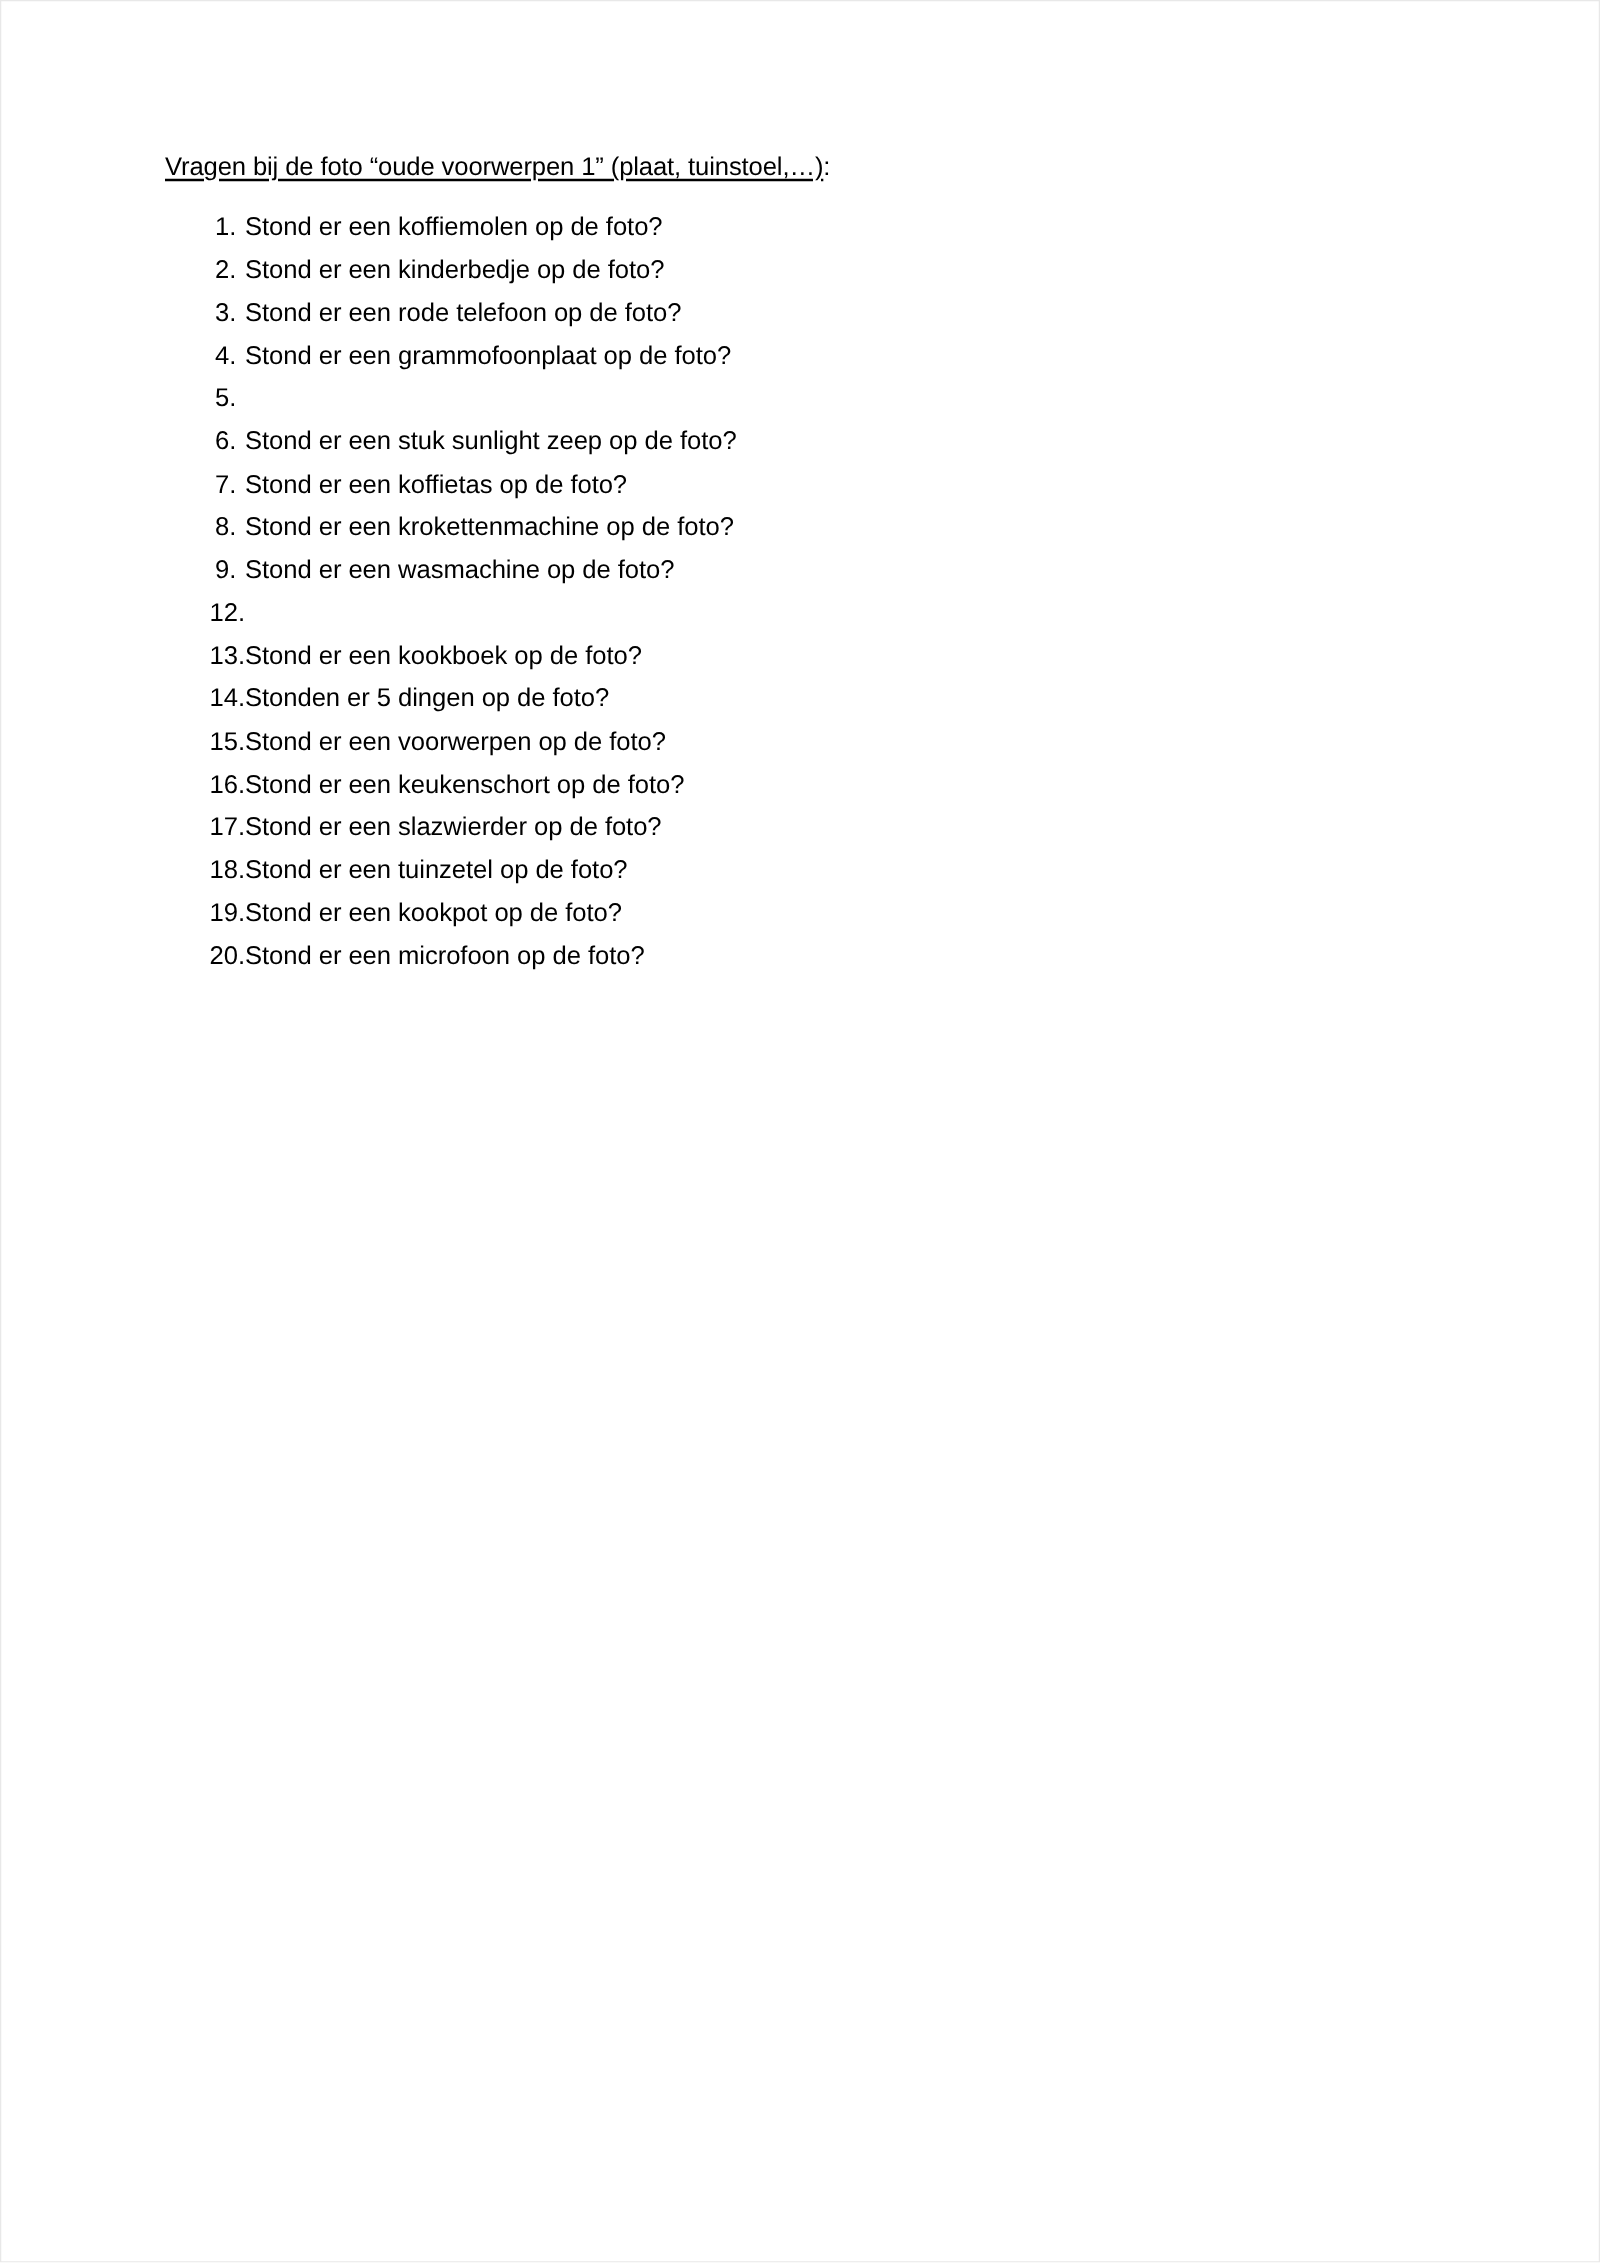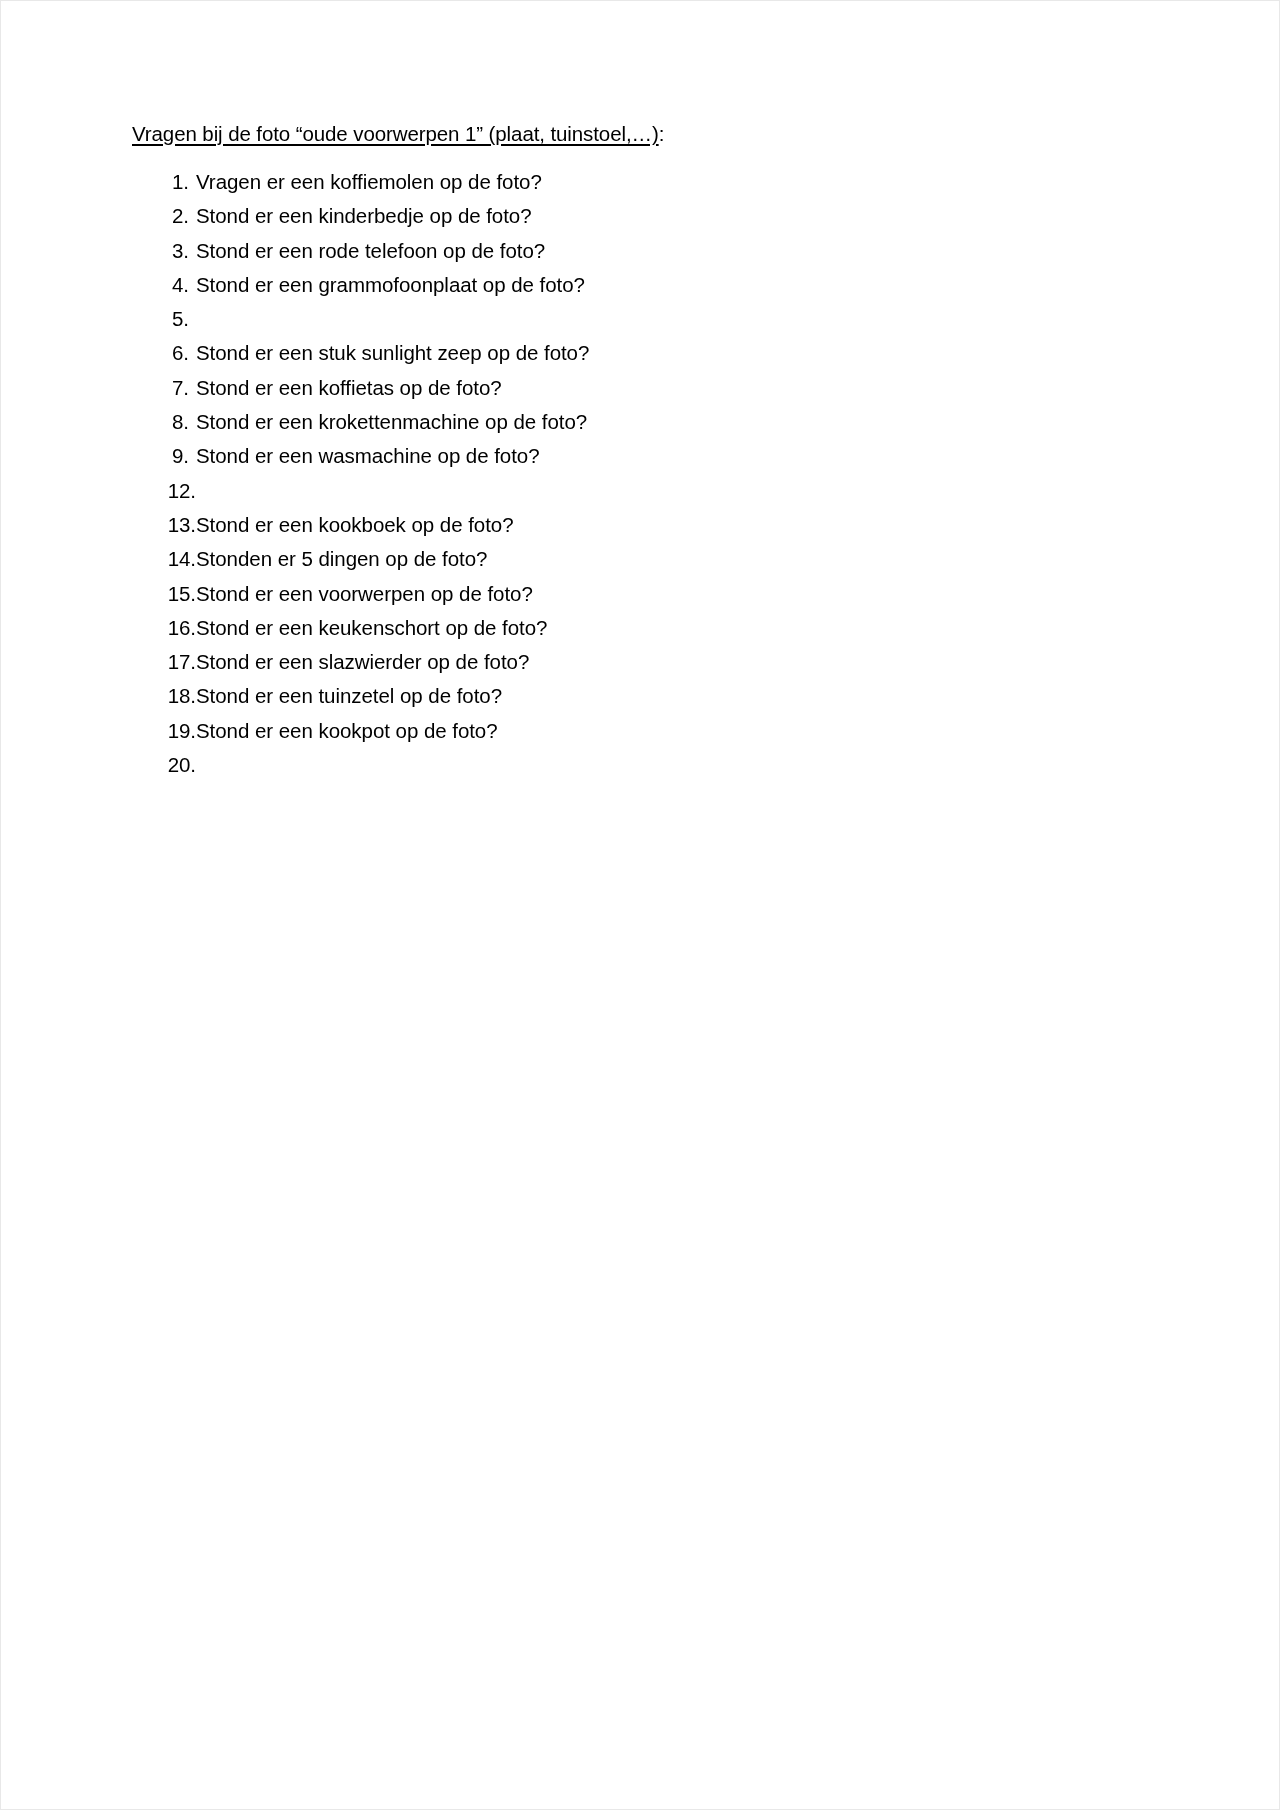--- a/index.html
+++ b/index.html
@@ -81,21 +81,21 @@
 <body>
 
 <div class="page">
   <div class="content">
 
     <h1 class="doc-title"><span class="title-underline">Vragen bij de foto “oude voorwerpen 1” (plaat, tuinstoel,…)</span><span>:</span></h1>
 
     <ol class="q-list">
       <li class="q-item single">
         <span class="q-num">1.</span>
-        <span class="q-text">Vragen er een koffiemolen op de foto?</span>
+        <span class="q-text">Stond er een koffiemolen op de foto?</span>
       </li>
       <li class="q-item single">
         <span class="q-num">2.</span>
         <span class="q-text">Stond er een kinderbedje op de foto?</span>
       </li>
       <li class="q-item single">
         <span class="q-num">3.</span>
         <span class="q-text">Stond er een rode telefoon op de foto?</span>
       </li>
       <li class="q-item single">
@@ -147,17 +147,18 @@
       <li class="q-item">
         <span class="q-num">18.</span>
         <span class="q-text">Stond er een tuinzetel op de foto?</span>
       </li>
       <li class="q-item">
         <span class="q-num">19.</span>
         <span class="q-text">Stond er een kookpot op de foto?</span>
       </li>
       <li class="q-item">
         <span class="q-num">20.</span>
+        <span class="q-text">Stond er een microfoon op de foto?</span>
       </li>
     </ol>
 
   </div>
 </div>
 
 </body></html>

